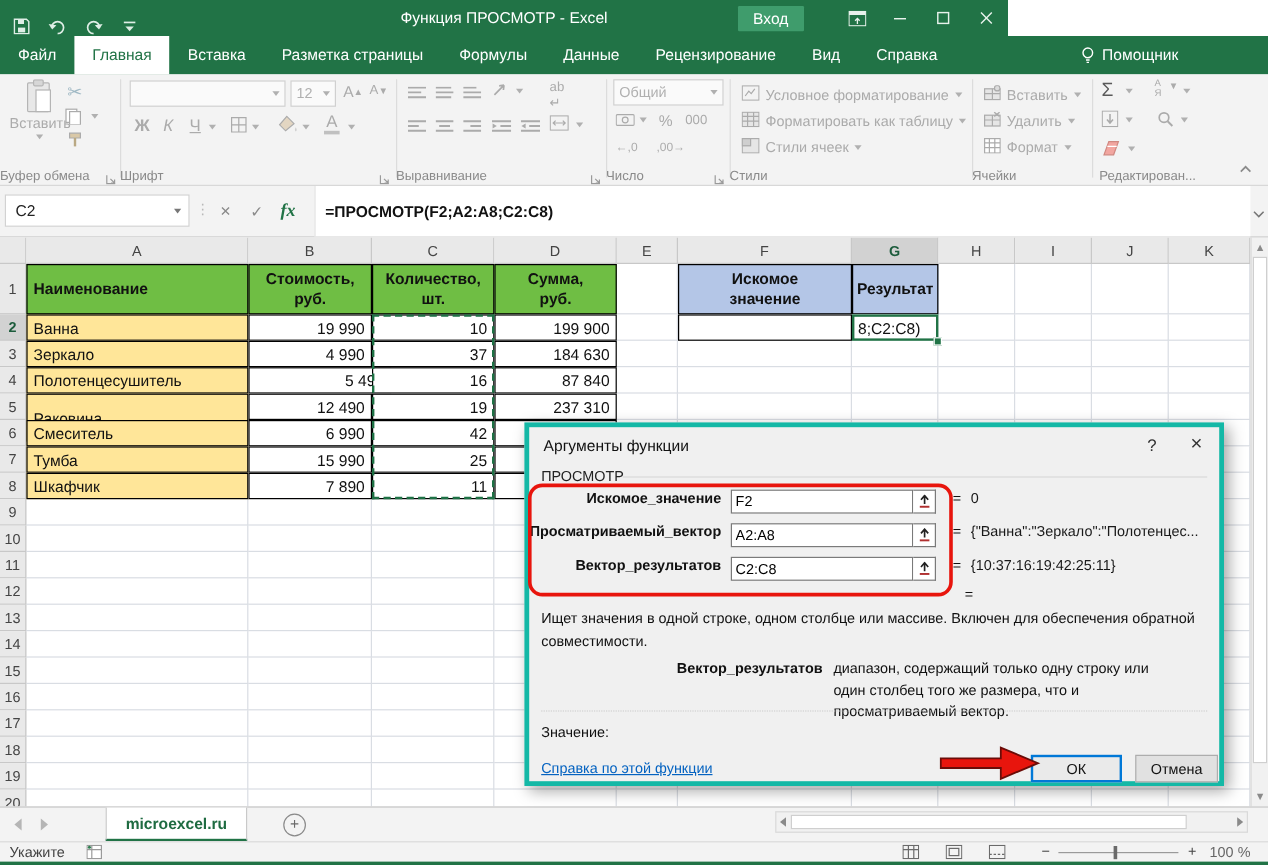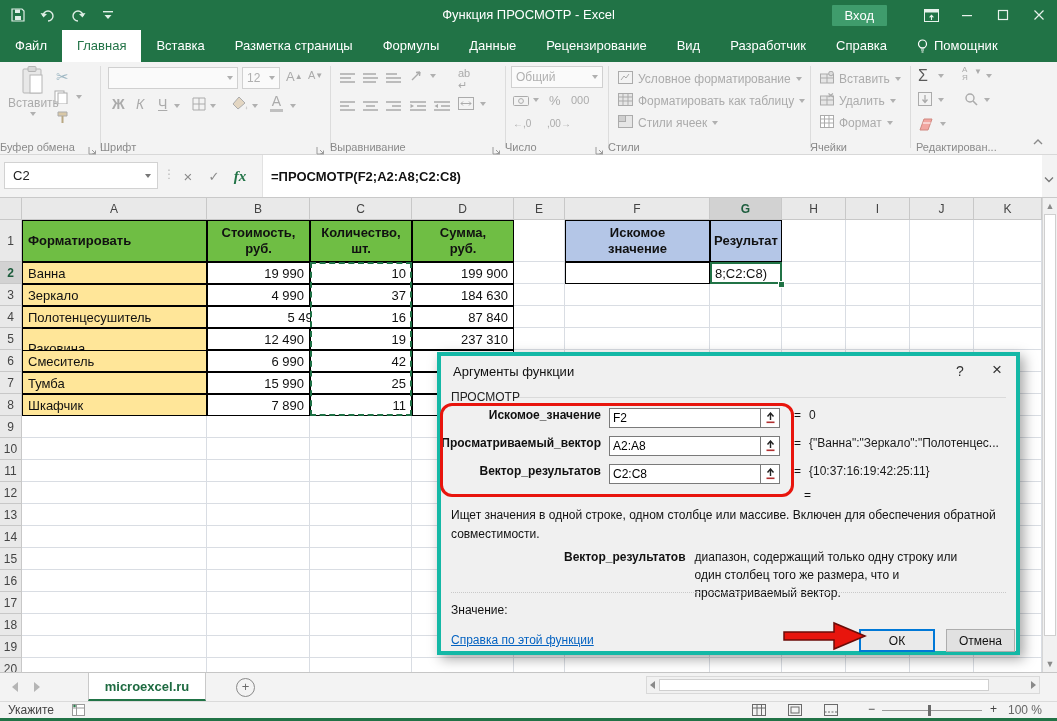--- a/index.html
+++ b/index.html
@@ -2,22 +2,22 @@
 <html><head>
 <meta charset="utf-8">
 <style>
   html,body{margin:0;padding:0}
   body{width:1057px;height:721px;position:relative;overflow:hidden;
        font-family:"Liberation Sans",sans-serif;background:#fff;
        -webkit-font-smoothing:antialiased}
   .abs{position:absolute}
 
   
-  .titlebar{left:0;top:0;width:1057px;height:30px;background:#217346;color:#fff;
-            display:flex;align-items:center}
+  .titlebar{left:0;top:0;width:840px;height:30px;background:#217346;color:#fff;
+            display:flex;align-items:flex-end}
   .qat{display:flex;align-items:center;gap:14px;padding-left:10px;z-index:2}
   .qat .qicon{width:16px;height:16px;display:flex;align-items:center;justify-content:center;color:#dfeee6}
   .title-text{position:absolute;left:0;top:0;width:100%;height:30px;line-height:30px;
               text-align:center;font-size:13px;color:#fff}
   .tb-right{margin-left:auto;display:flex;align-items:center;height:30px;z-index:2}
   .signin{background:#3f9c6c;color:#fff;font-size:13px;padding:3px 13px;margin-right:26px;border-radius:1px}
   .winbtn{width:36px;height:30px;display:flex;align-items:center;justify-content:center;color:#e8f2ec;font-size:14px}
 
   
   .tabbar{left:0;top:30px;width:1057px;height:32px;background:#217346;display:flex;align-items:flex-end}
@@ -201,23 +201,20 @@
       <span>Формулы</span>
     </div>
     <div class="rtab">
       <span>Данные</span>
     </div>
     <div class="rtab">
       <span>Рецензирование</span>
     </div>
     <div class="rtab">
       <span>Вид</span>
-    </div>
-    <div class="rtab">
-      <span>Разработчик</span>
     </div>
     <div class="rtab">
       <span>Справка</span>
     </div>
     <div class="tab-spacer"></div>
     <div class="rtab">
       <span class="tabicon">
         <svg width="11" height="15" viewBox="0 0 11 15">
           <circle cx="5.5" cy="5" r="4" fill="none" stroke="#fff" stroke-width="1.2"></circle>
           <path d="M3.5 9 H7.5 M4 11 H7 M4.5 13 H6.5" stroke="#fff" stroke-width="1.1"></path>
@@ -720,21 +717,21 @@
     <div class="gcell base" style="left: 207px; top: 460px; width: 103px; height: 22px;"></div>
     <div class="gcell base" style="left: 310px; top: 460px; width: 102px; height: 22px;"></div>
     <div class="gcell base" style="left: 412px; top: 460px; width: 102px; height: 22px;"></div>
     <div class="gcell base" style="left: 514px; top: 460px; width: 51px; height: 22px;"></div>
     <div class="gcell base" style="left: 565px; top: 460px; width: 145px; height: 22px;"></div>
     <div class="gcell base" style="left: 710px; top: 460px; width: 72px; height: 22px;"></div>
     <div class="gcell base" style="left: 782px; top: 460px; width: 64px; height: 22px;"></div>
     <div class="gcell base" style="left: 846px; top: 460px; width: 64px; height: 22px;"></div>
     <div class="gcell base" style="left: 910px; top: 460px; width: 64px; height: 22px;"></div>
     <div class="gcell base" style="left: 974px; top: 460px; width: 68px; height: 22px;"></div>
-    <div class="gcell t-green left" style="left: 22px; top: 22px; width: 185px; height: 42px;">Форматировать</div>
+    <div class="gcell t-green left" style="left: 22px; top: 22px; width: 185px; height: 42px;">Наименование</div>
     <div class="gcell t-green" style="left: 207px; top: 22px; width: 103px; height: 42px;">Стоимость,
 руб.</div>
     <div class="gcell t-green" style="left: 310px; top: 22px; width: 102px; height: 42px;">Количество,
 шт.</div>
     <div class="gcell t-green" style="left: 412px; top: 22px; width: 102px; height: 42px;">Сумма,
 руб.</div>
     <div class="gcell t-yellow" style="left: 22px; top: 64px; width: 185px; height: 22px;">Ванна</div>
     <div class="gcell t-num" style="left: 207px; top: 64px; width: 103px; height: 22px;">19 990</div>
     <div class="gcell t-num" style="left: 310px; top: 64px; width: 102px; height: 22px;">10</div>
     <div class="gcell t-num" style="left: 412px; top: 64px; width: 102px; height: 22px;">199 900</div>

